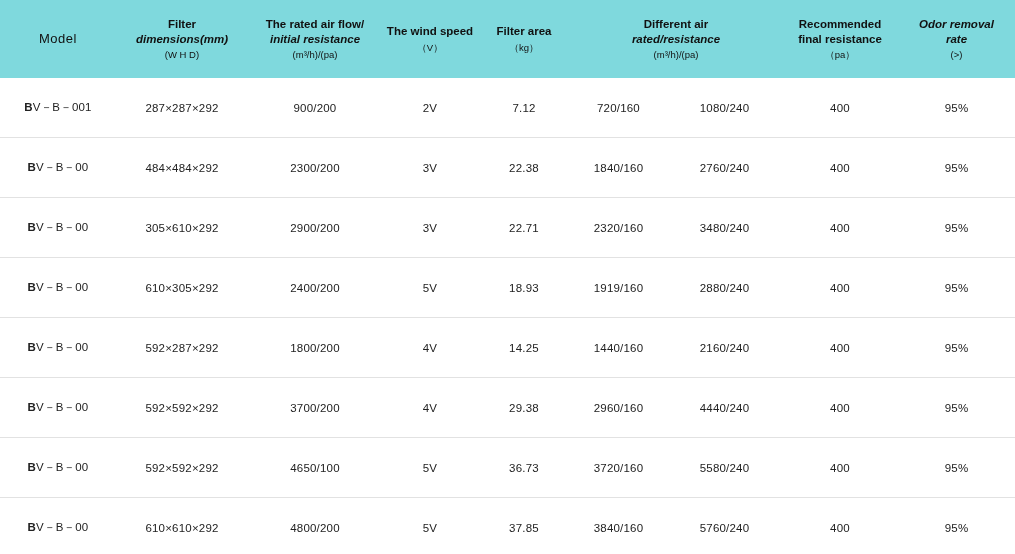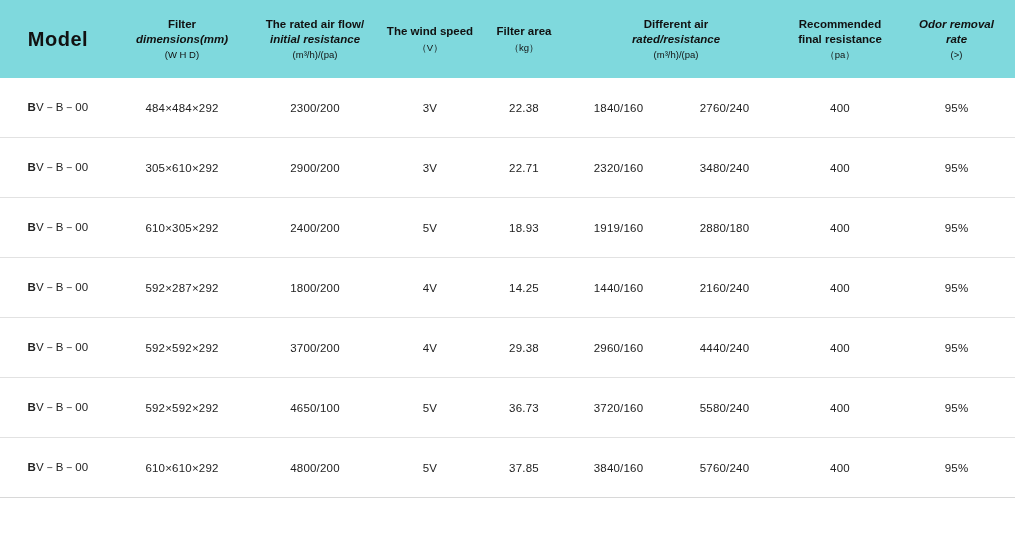--- a/index.html
+++ b/index.html
@@ -36,22 +36,22 @@
     line-height: 1.25;
   }
   .head-main {
     font-size: 11.5px;
     font-weight: bold;
   }
   .head-main.italic {
     font-style: italic;
   }
   .head-main.big {
-    font-size: 20px;
-    font-weight: bold;
+    font-size: 13px;
+    font-weight: normal;
     letter-spacing: 0.5px;
   }
   .head-sub {
     font-size: 9.5px;
     margin-top: 3px;
     font-weight: normal;
   }
   .spec-table tbody td {
     text-align: center;
     font-size: 11.5px;
@@ -149,20 +149,31 @@
         <div class="head-cell">
           <span class="head-main italic">Odor removal</span>
           <span class="head-main italic">rate</span>
           <span class="head-sub">(&gt;)</span>
         </div>
       </th>
     </tr>
   </thead>
   <tbody id="table-body">
       <tr>
+        <td class="model-cell"><span class="b">B</span><span>V－B－001</span></td>
+        <td>287×287×292</td>
+        <td>900/200</td>
+        <td>2V</td>
+        <td>7.12</td>
+        <td>720/160</td>
+        <td>1080/240</td>
+        <td>400</td>
+        <td>95%</td>
+      </tr>
+      <tr>
         <td class="model-cell"><span class="b">B</span><span>V－B－00</span></td>
         <td>484×484×292</td>
         <td>2300/200</td>
         <td>3V</td>
         <td>22.38</td>
         <td>1840/160</td>
         <td>2760/240</td>
         <td>400</td>
         <td>95%</td>
       </tr>
@@ -177,21 +188,21 @@
         <td>400</td>
         <td>95%</td>
       </tr>
       <tr>
         <td class="model-cell"><span class="b">B</span><span>V－B－00</span></td>
         <td>610×305×292</td>
         <td>2400/200</td>
         <td>5V</td>
         <td>18.93</td>
         <td>1919/160</td>
-        <td>2880/180</td>
+        <td>2880/240</td>
         <td>400</td>
         <td>95%</td>
       </tr>
       <tr>
         <td class="model-cell"><span class="b">B</span><span>V－B－00</span></td>
         <td>592×287×292</td>
         <td>1800/200</td>
         <td>4V</td>
         <td>14.25</td>
         <td>1440/160</td>

